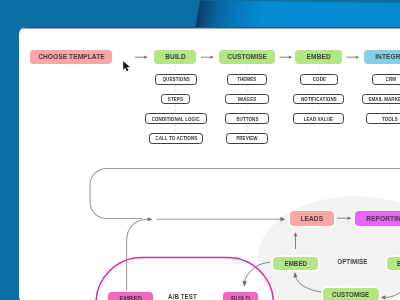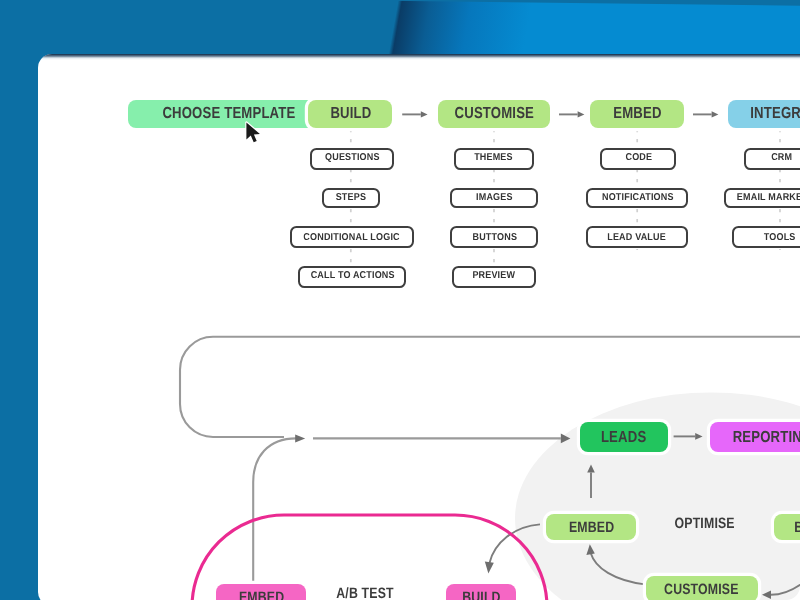--- a/index.html
+++ b/index.html
@@ -112,21 +112,21 @@
       <path d="M405 288.5 C397 295.6 391 297.4 385.5 297.4"></path>
       <path d="M385.5 295.3 L381 297.4 L385.5 299.5 Z" fill="#6e6e6e" stroke="none"></path>
 
       <path d="M270 262.2 C257 263.2 247.2 271.3 244.7 281.6"></path>
       <path d="M242.4 280.8 L244.2 286.7 L246.9 281.4 Z" fill="#6e6e6e" stroke="none"></path>
 
       <path stroke="#ea2a91" stroke-width="1.55" d="M96 320 L96 303.5 A46 46 0 0 1 142 257.5 L227.5 257.5 A46 46 0 0 1 273.5 303.5 L273.5 320"></path>
     </g>
   </svg>
 
-  <div class="pill" style="left:64px;top:49.5px;width:101px;height:14.5px;background:#86efac;font-size:8px;letter-spacing:0.1px">
+  <div class="pill" style="left:30px;top:49.5px;width:82px;height:14.5px;background:#fca5a5;font-size:8px;letter-spacing:0.1px">
       <span class="t">CHOOSE TEMPLATE</span>
     </div>
   <div class="pill" style="left:154px;top:49.5px;width:42px;height:14.5px;background:#b3e684;font-size:8px;letter-spacing:0.1px">
       <span class="t">BUILD</span>
     </div>
   <div class="pill" style="left:219px;top:49.5px;width:56px;height:14.5px;background:#b3e684;font-size:8px;letter-spacing:0.1px">
       <span class="t">CUSTOMISE</span>
     </div>
   <div class="pill" style="left:295px;top:49.5px;width:47px;height:14.5px;background:#b3e684;font-size:8px;letter-spacing:0.1px">
       <span class="t">EMBED</span>
@@ -174,21 +174,21 @@
   <div class="sub" style="left:372px;top:74.2px;width:38px;height:10.5px">
       <span class="t">CRM</span>
     </div>
   <div class="sub" style="left:362px;top:93.8px;width:56px;height:10.5px">
       <span class="t">EMAIL MARKETING</span>
     </div>
   <div class="sub" style="left:366px;top:113.4px;width:48px;height:10.5px">
       <span class="t">TOOLS</span>
     </div>
 
-  <div class="pill" style="left:290px;top:210.5px;width:44px;height:15px;background:#22c55e;font-size:8px;letter-spacing:0.1px">
+  <div class="pill" style="left:290px;top:210.5px;width:44px;height:15px;background:#fca5a5;font-size:8px;letter-spacing:0.1px">
       <span class="t">LEADS</span>
     </div>
   <div class="pill" style="left:355px;top:210.5px;width:62px;height:15px;background:#e667fa;font-size:8px;letter-spacing:0.1px">
       <span class="t">REPORTING</span>
     </div>
   <div class="pill" style="left:273px;top:257px;width:45px;height:13px;background:#b3e684;font-size:7.5px;letter-spacing:0.1px">
       <span class="t">EMBED</span>
     </div>
   <div class="pill" style="left:387px;top:257px;width:40px;height:13px;background:#b3e684;font-size:7.5px;letter-spacing:0.1px">
       <span class="t">BUILD</span>

